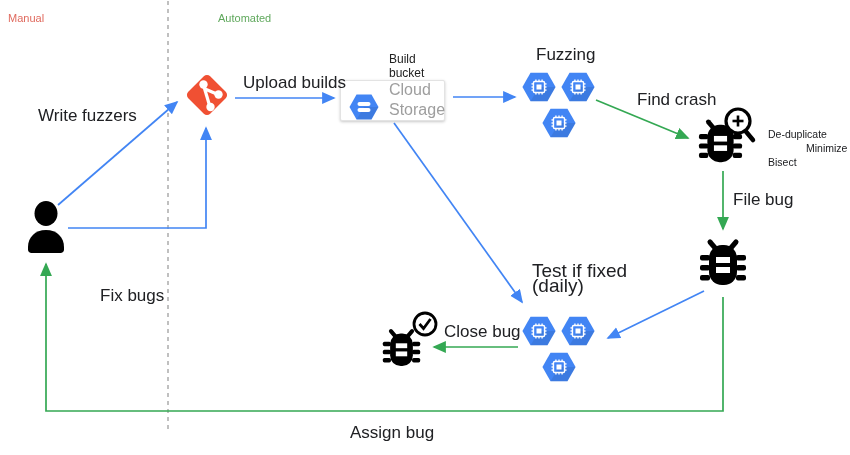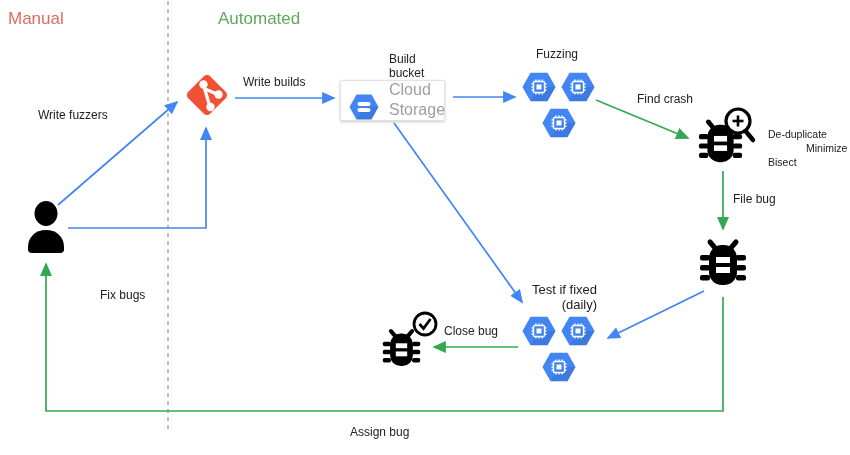--- a/index.html
+++ b/index.html
@@ -1,21 +1,21 @@
 <!DOCTYPE html>
 <html><head>
 <meta charset="utf-8">
 <style>
   html,body{margin:0;padding:0;background:#fff;}
   .canvas{
     position:relative;width:850px;height:455px;background:#ffffff;overflow:hidden;
     font-family:"Liberation Sans",sans-serif;color:#202124;
   }
-  .lbl{position:absolute;font-size:12px;line-height:15px;color:#202124;white-space:nowrap;}
-  .zone-lbl{position:absolute;font-size:17px;line-height:17px;white-space:nowrap;}
+  .lbl{position:absolute;font-size:17px;line-height:15px;color:#202124;white-space:nowrap;}
+  .zone-lbl{position:absolute;font-size:11px;line-height:17px;white-space:nowrap;}
   .zone-manual{color:#E06A5E;}
   .zone-auto{color:#5FA85C;}
   .small-lbl{position:absolute;font-size:10.5px;line-height:14px;color:#202124;}
   .icon{position:absolute;}
   svg{display:block;}
   #connector-layer{position:absolute;left:0;top:0;}
   .card{
     position:absolute;left:340px;top:80px;width:105px;height:41px;background:#fff;
     border:1px solid #e3e3e3;border-radius:2px;box-shadow:0 1px 3px rgba(0,0,0,.22);
     display:flex;align-items:flex-end;padding-left:8px;box-sizing:border-box;
@@ -184,33 +184,33 @@
   <div class="icon" style="left:382px;top:309px;width:58px;height:60px;">
     <svg width="58" height="60" viewBox="0 0 58 60">
       <use href="#sym-bug" x="0" y="18" width="39" height="44"></use>
       <circle cx="43" cy="15" r="11" fill="#ffffff" stroke="#000" stroke-width="2.8"></circle>
       <path d="M37.5,15 L41.5,19.5 L48.5,10" fill="none" stroke="#000" stroke-width="2.8"></path>
     </svg>
   </div>
 
   <div class="lbl" style="left:38px;top:108px;">Write fuzzers</div>
   <div class="lbl" style="left:100px;top:240px;margin-top:48px;">Fix bugs</div>
-  <div class="lbl" style="left:243px;top:75px;">Write builds</div>
+  <div class="lbl" style="left:243px;top:75px;">Upload builds</div>
   <div class="lbl" style="left:536px;top:47px;">Fuzzing</div>
   <div class="lbl" style="left:637px;top:92px;">Find crash</div>
 
   <div style="position:absolute;left:768px;top:127px;">
     <div class="small-lbl" style="position:static;">De-duplicate</div>
     <div class="small-lbl" style="position:static;margin-left:38px;">Minimize</div>
     <div class="small-lbl" style="position:static;">Bisect</div>
   </div>
 
   <div class="lbl" style="left:733px;top:192px;">File bug</div>
 
-  <div style="position:absolute;left:532px;top:282px;font-size:13px;line-height:15px;text-align:right;">
+  <div style="position:absolute;left:532px;top:263px;font-size:19px;line-height:15px;">
     <div>Test if fixed</div>
     <div>(daily)</div>
   </div>
 
   <div class="lbl" style="left:444px;top:324px;">Close bug</div>
   <div class="lbl" style="left:350px;top:425px;">Assign bug</div>
 
 </div>
 
 </body></html>

